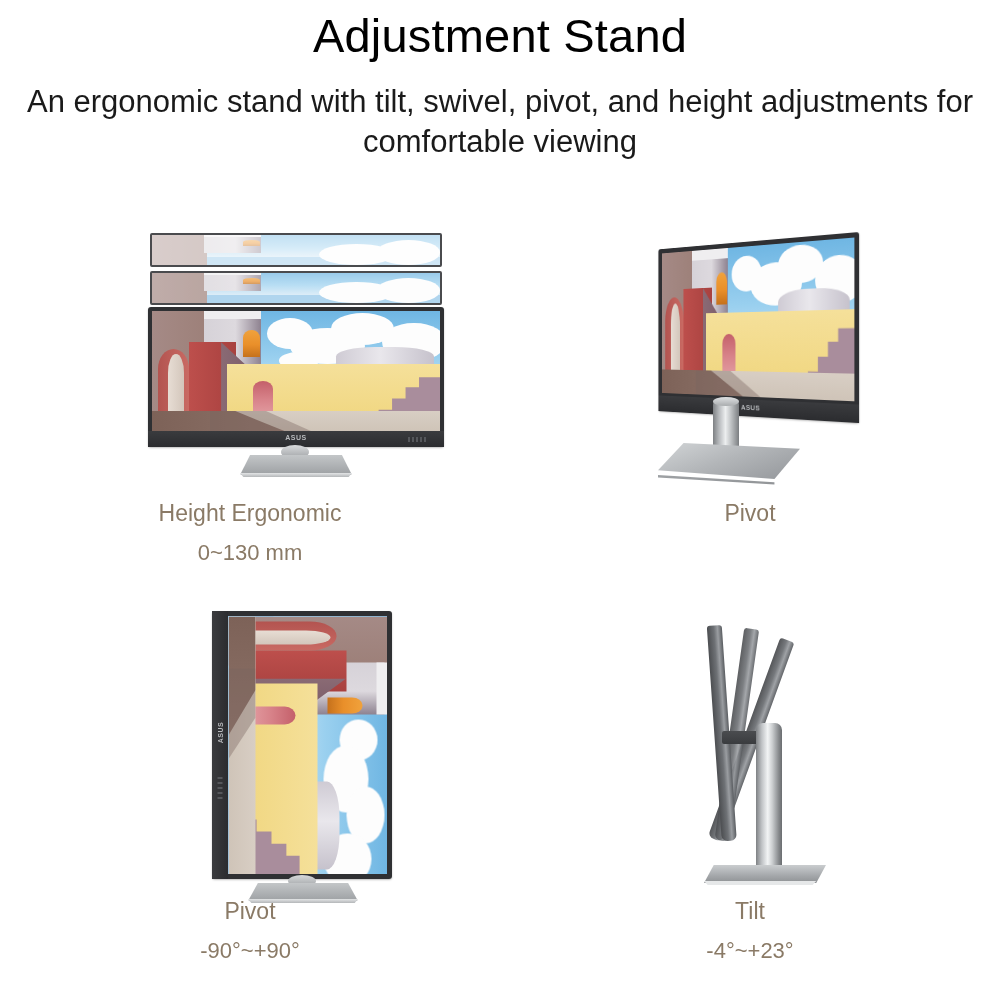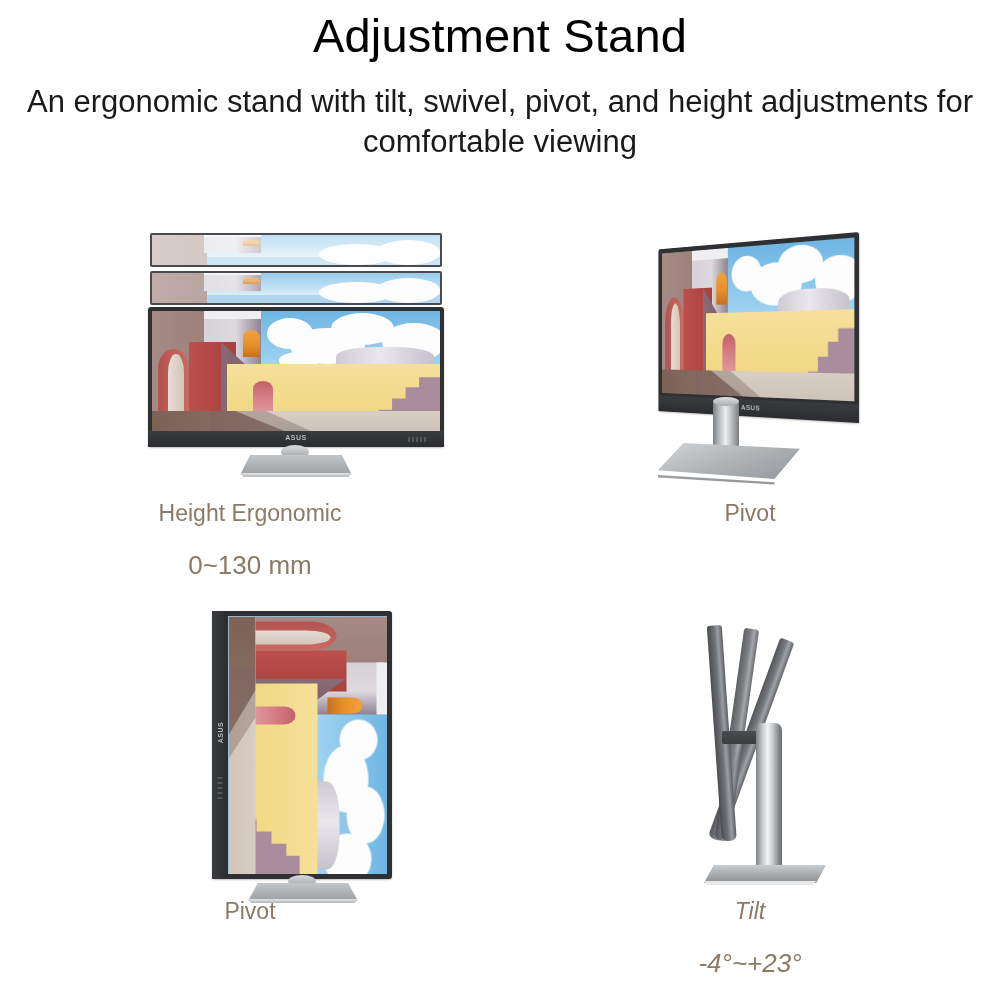--- a/index.html
+++ b/index.html
@@ -21,26 +21,26 @@
     font-size:31px; line-height:40px; color:#1a1a1a; font-weight:400;
     padding:0 8px; margin-top:16px;
   }
 
   
   .grid { position:absolute; left:0; top:205px; width:1000px; height:795px; }
   .cell { position:absolute; width:500px; height:398px; }
   .cell-0 { left:0;   top:0; }
   .cell-1 { left:500px; top:0; }
   .cell-2 { left:0;   top:398px; }
-  .cell-3 { left:500px; top:398px;font-style:italic; }
+  .cell-3 { left:500px; top:398px; }
 
   .stage { position:absolute; left:0; top:0; width:500px; height:290px; }
   .caption { position:absolute; left:0; top:292px; width:500px; text-align:center; }
   .cap-name { font-size:23px; line-height:32px; color:#8a7a66; }
-  .cap-val  { font-size:26px; line-height:32px; color:#8a7a66; margin-top:20px; }
+  .cap-val  { font-size:22px; line-height:32px; color:#8a7a66; margin-top:8px; }
 
   
   .wall { position:absolute; inset:0; overflow:hidden; background:#8fc4e8; }
   .sky {
     position:absolute; left:0; top:0; width:100%; height:72%;
     background:linear-gradient(#6fb6e3 0%, #9ad0ef 55%, #cfe6f5 100%);
   }
   .cloud { position:absolute; background:#fdfdfd; border-radius:50%; filter:blur(.4px); }
   .cyl {
     position:absolute; right:2%; top:30%; width:34%; height:28%;
@@ -351,20 +351,21 @@
           </div>
         </div>
 
         <div class="hinge" style="left:288px; top:272px; width:28px; height:12px;"></div>
         <div class="base-tr" style="left:248px; top:280px; width:110px; height:18px; clip-path:polygon(9% 0, 91% 0, 100% 100%, 0 100%); border-radius:2px;"></div>
         <div style="position:absolute; left:248px; top:296px; width:110px; height:4px; background:linear-gradient(#e3e5e6,#b4b7b9); clip-path:polygon(0 0,100% 0,97% 100%,3% 100%);"></div>
       </div>
 
       <div class="caption">
         <div class="cap-name">Pivot</div>
+        <div class="cap-val">-90°~+90°</div>
       </div>
     </div>
 
     <div class="cell cell-3">
       <div class="stage">
 
         <div class="tilt-panel" style="left:216px; top:26px; width:15px; height:212px; transform:rotate(20deg); opacity:.95;"></div>
         <div class="tilt-panel" style="left:218px; top:24px; width:15px; height:214px; transform:rotate(8deg); opacity:.9;"></div>
         <div class="tilt-panel" style="left:220px; top:22px; width:15px; height:216px; transform:rotate(-4deg); opacity:1;"></div>
 

